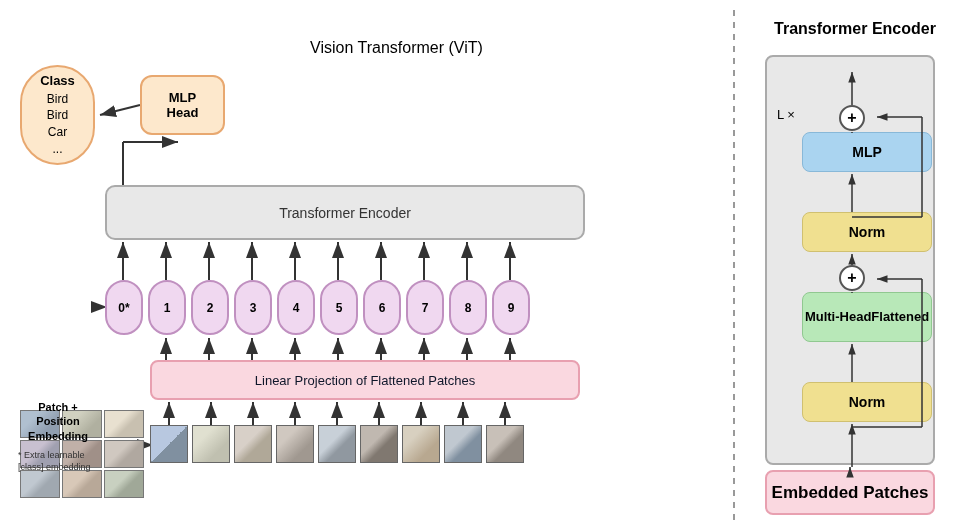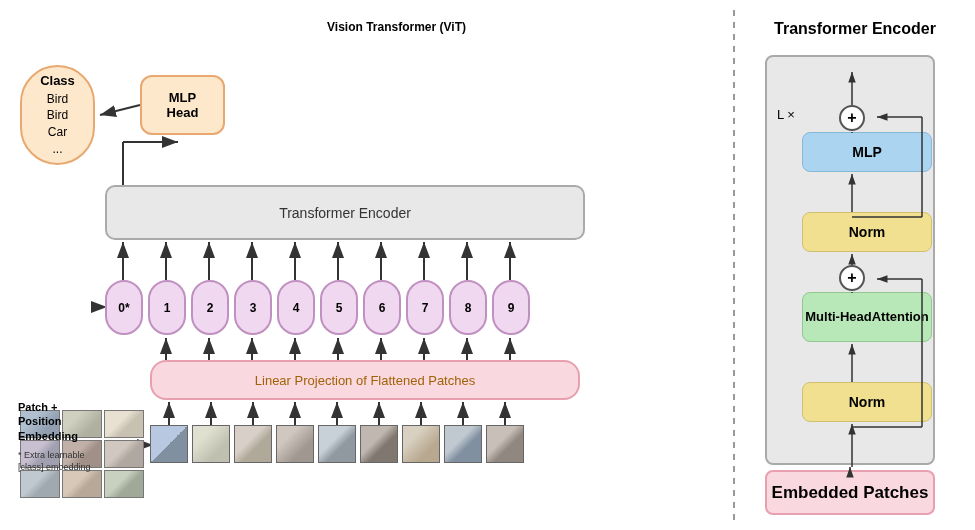--- a/index.html
+++ b/index.html
@@ -22,24 +22,25 @@
 
     
     .vit-section {
       flex: 1;
       position: relative;
       padding: 10px;
     }
 
     .vit-title {
       text-align: center;
-      font-weight: bold;
-      font-size: 12px;
+      font-weight: normal;
+      font-size: 16px;
       margin-bottom: 10px;
       margin-left: 60px;
+      margin-top: 19px;
     }
 
     
     .divider {
       width: 2px;
       background: repeating-linear-gradient(
         to bottom,
         #999 0px,
         #999 6px,
         transparent 6px,
@@ -152,26 +153,26 @@
 
     
     .linear-proj-box {
       position: absolute;
       top: 350px;
       left: 140px;
       width: 430px;
       height: 40px;
       border: 2px solid #e8a0b0;
       background: #fad8e0;
-      border-radius: 16px;
+      border-radius: 8px;
       display: flex;
       align-items: center;
       justify-content: center;
       font-size: 13px;
-      color: #a16207;
+      color: #0f172a;
     }
 
     
     .image-patches-row {
       position: absolute;
       top: 415px;
       left: 140px;
       display: flex;
       gap: 4px;
     }
@@ -203,20 +204,21 @@
 
     
     .patch-pos-label {
       position: absolute;
       top: 390px;
       left: 8px;
       font-size: 11px;
       font-weight: bold;
       line-height: 1.3;
       width: 80px;
+      text-align: center;
     }
 
     .patch-pos-note {
       position: absolute;
       top: 440px;
       left: 8px;
       font-size: 9px;
       color: #333;
       width: 90px;
       line-height: 1.3;
@@ -520,21 +522,21 @@
       <div class="enc-mlp-box">
         <span>MLP</span>
       </div>
 
       <div class="enc-norm1-box">
         <span>Norm</span>
       </div>
 
       <div class="enc-mha-box">
         <span>Multi-Head</span>
-        <span>Attention</span>
+        <span>Flattened</span>
       </div>
 
       <div class="enc-norm2-box">
         <span>Norm</span>
       </div>
 
       <div class="plus-circle" style="top: 48px; left: 72px;">+</div>
       <div class="plus-circle" style="top: 208px; left: 72px;">+</div>
 
       <svg style="position:absolute;top:0;left:0;width:170px;height:410px;pointer-events:none;">

